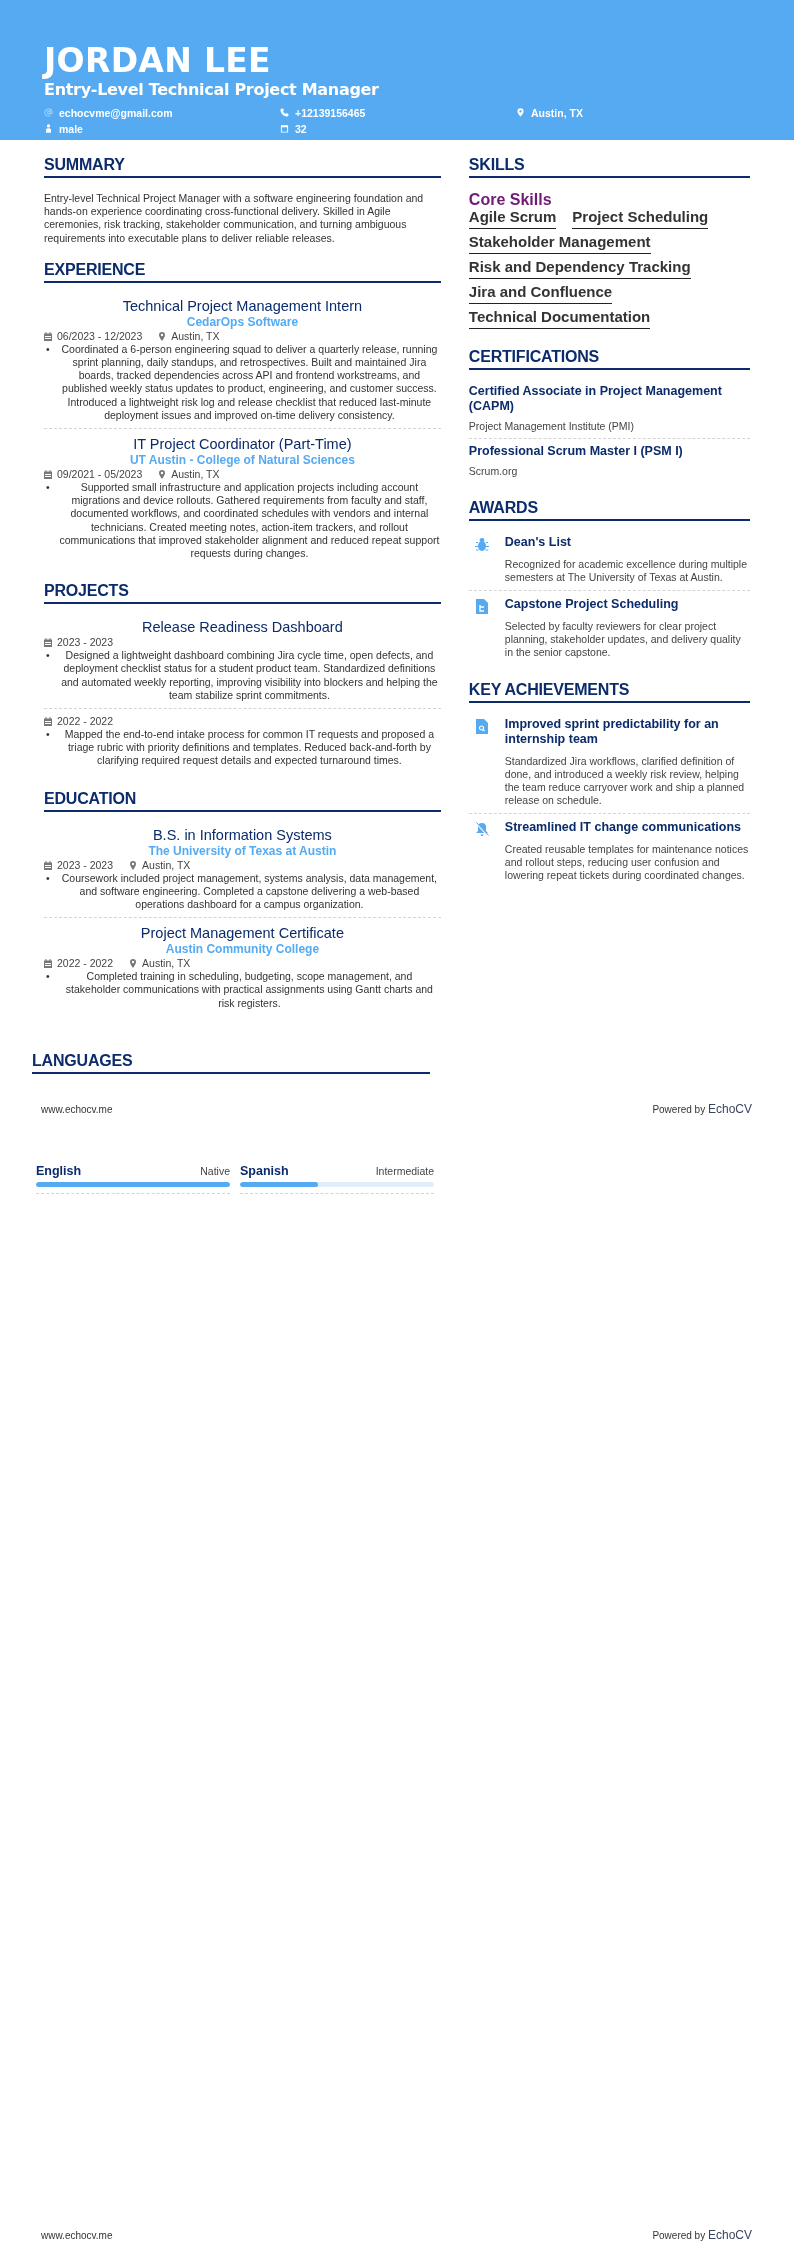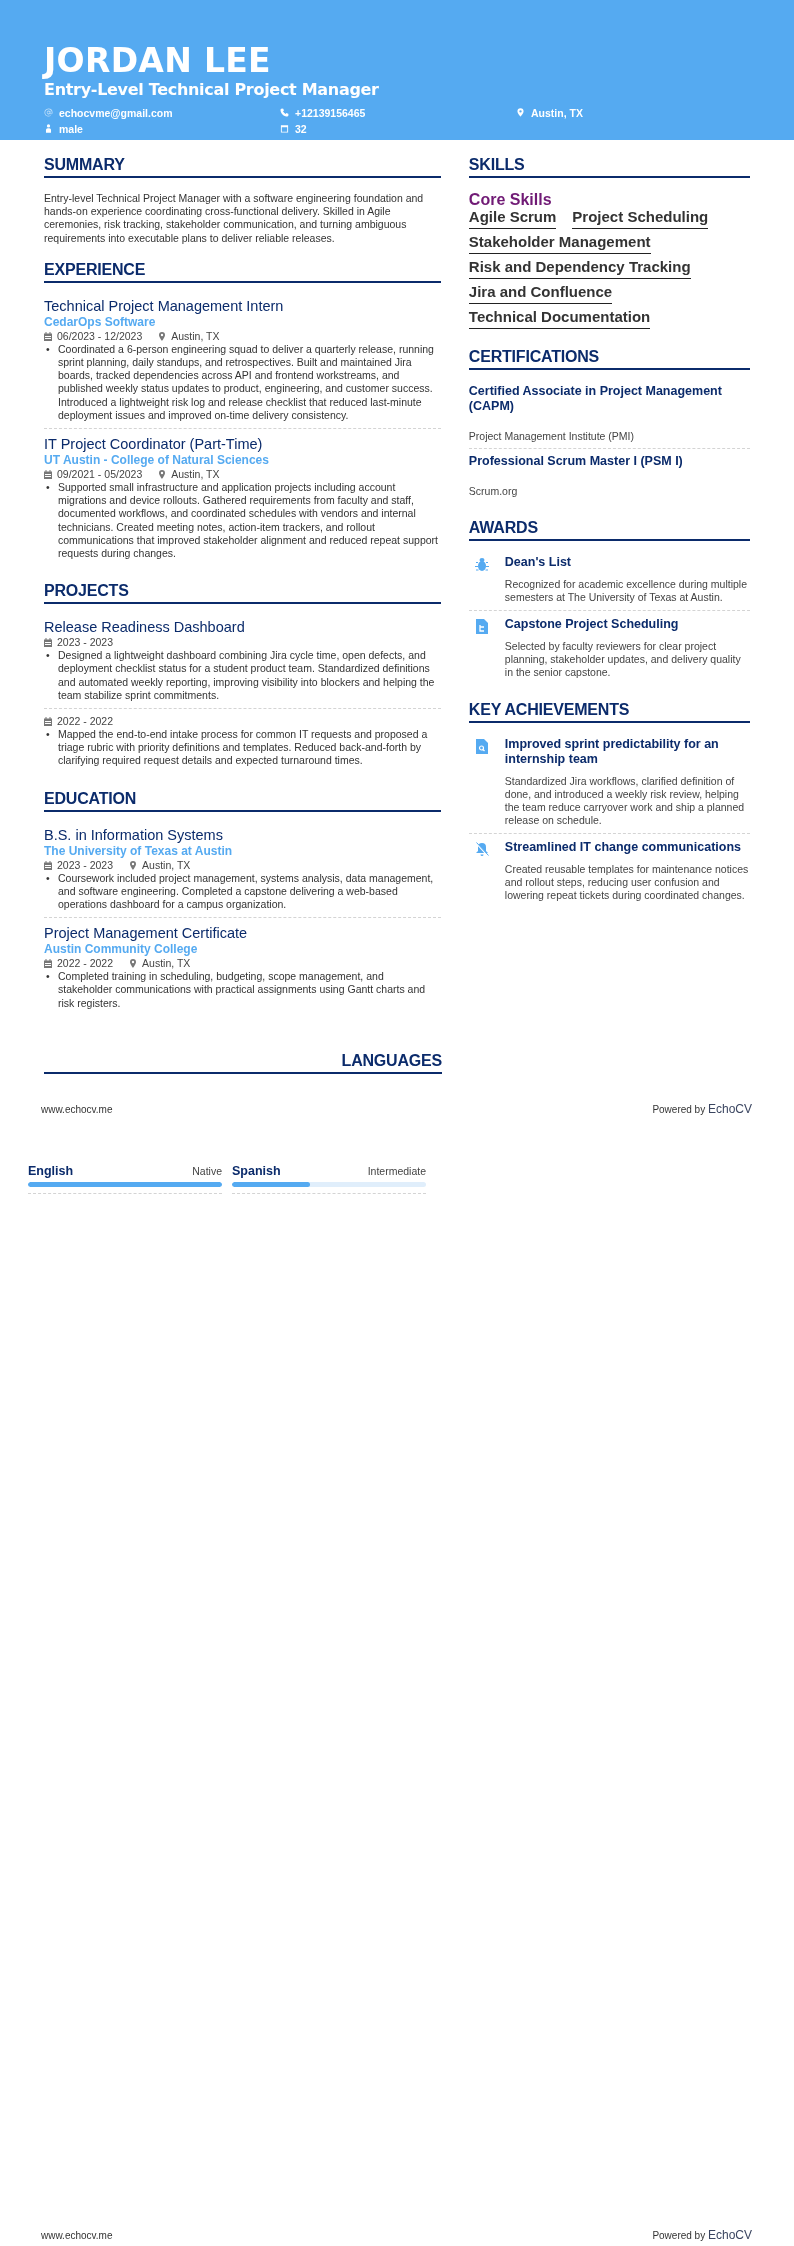--- a/index.html
+++ b/index.html
@@ -15,53 +15,53 @@
 
   .page { display: flex; padding: 0 44px; margin-top: 16px; }
   .left { width: 398px; }
   .right { width: 282px; margin-left: 28px; }
 
   .sec-title { font-size: 16px; font-weight: bold; color: #0b2b6b; line-height: 18px; padding-bottom: 2px; border-bottom: 2.5px solid #0b2b6b; letter-spacing: -0.2px; margin-bottom: 14px; }
   .section { margin-bottom: 16px; }
 
   .summary { font-size: 10.5px; line-height: 13.2px; color: #333; }
 
-  .entry { padding-bottom: 6px; margin-bottom: 6px; border-bottom: 1px dashed #d4d4d4; }
+  .entry { padding-bottom: 6px; margin-bottom: 6px; border-bottom: 1px dashed #d4d4d4; text-align: center; }
   .entry.last { border-bottom: none; margin-bottom: 0; }
   .entry-title { font-size: 14.5px; color: #0b2b6b; line-height: 18px; }
   .entry-org { font-size: 12px; font-weight: bold; color: #55aaf1; line-height: 15px; }
   .meta { font-size: 10.5px; color: #444; display: flex; gap: 16px; line-height: 13px; }
   .meta span.item { display: inline-flex; align-items: center; gap: 5px; }
   .meta svg { width: 8px; height: 9px; fill: #777; }
   .bullet { font-size: 10.5px; line-height: 13.2px; color: #333; padding-left: 14px; position: relative; }
   .bullet::before { content: "•"; position: absolute; left: 2px; top: 0; }
 
-  .lang-section { position: absolute; top: 1052px; left: 44px; width: 398px; text-align: right; }
+  .lang-section { position: absolute; top: 1052px; left: 32px; width: 398px; }
   .footer1 { position: absolute; top: 1104px; left: 41px; font-size: 10px; color: #333; }
   .footer1r { position: absolute; top: 1102px; right: 42px; font-size: 10px; color: #333; }
   .footer1r b, .footer2r b { font-weight: normal; font-size: 12px; color: #3a4560; }
-  .langs { position: absolute; top: 1164px; left: 28px; width: 398px; display: flex; gap: 10px; }
+  .langs { position: absolute; top: 1164px; left: 36px; width: 398px; display: flex; gap: 10px; }
   .lang { flex: 1; padding-bottom: 6px; border-bottom: 1px dashed #d4d4d4; }
   .lang-row { display: flex; justify-content: space-between; align-items: baseline; }
   .lang-name { font-size: 12.5px; font-weight: bold; color: #0b2b6b; }
   .lang-level { font-size: 10.5px; color: #444; }
   .bar { height: 5px; background: #e0eefb; border-radius: 3px; margin-top: 4px; overflow: hidden; }
   .bar-fill { height: 100%; background: #55aaf1; border-radius: 3px; }
 
   .footer2 { position: absolute; top: 2230px; left: 41px; font-size: 10px; color: #333; }
   .footer2r { position: absolute; top: 2228px; right: 42px; font-size: 10px; color: #333; }
 
   .skill-sub { font-size: 16px; font-weight: bold; color: #701a75; line-height: 15px; margin-top: 2px; }
   .skills { display: flex; flex-wrap: wrap; column-gap: 16px; }
   .skill { font-size: 15px; font-weight: bold; color: #333; padding: 3px 0 4px; border-bottom: 1.5px solid #222; line-height: 14px; margin-bottom: 3px; }
 
   .cert { padding-bottom: 5px; margin-bottom: 5px; border-bottom: 1px dashed #d4d4d4; }
   .cert.last { border-bottom: none; }
   .cert-title { font-size: 12.5px; font-weight: bold; color: #0b2b6b; line-height: 15px; }
-  .cert-issuer { font-size: 10.5px; color: #444; margin-top: 16px; line-height: 13px; }
+  .cert-issuer { font-size: 10.5px; color: #444; margin-top: 6px; line-height: 13px; }
 
   .award { display: flex; padding-bottom: 6px; margin-bottom: 6px; border-bottom: 1px dashed #d4d4d4; }
   .award.last { border-bottom: none; }
   .award-icon { width: 36px; flex: none; padding-left: 6px; padding-top: 2px; }
   .award-icon svg { width: 14px; height: 15px; fill: #55aaf1; }
   .award-title { font-size: 12.5px; font-weight: bold; color: #0b2b6b; line-height: 15px; }
   .award-desc { font-size: 10.5px; color: #444; line-height: 13px; margin-top: 8px; }
 </style>
 </head>
 <body>

